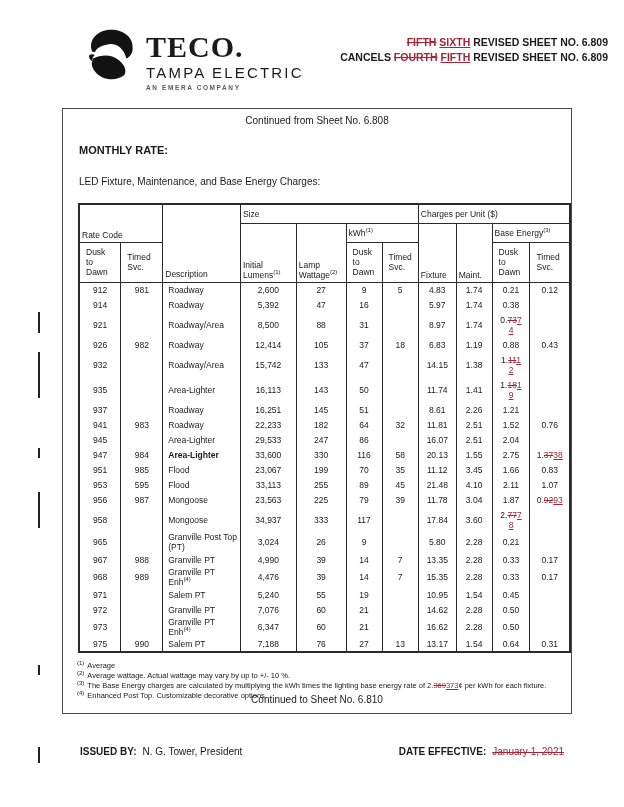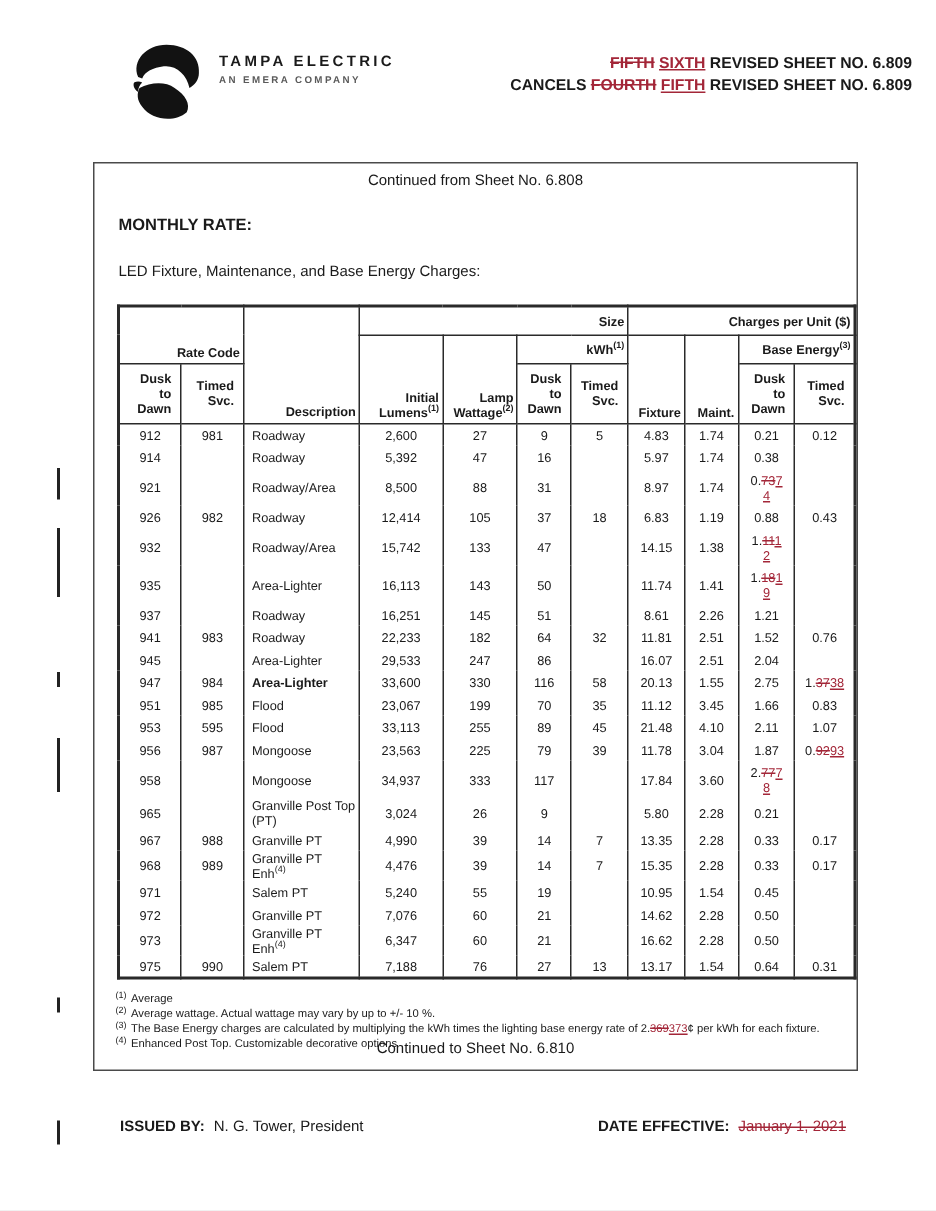--- a/index.html
+++ b/index.html
@@ -5,41 +5,41 @@
   :root{ --red:#a32638; --ink:#1a1a1a; --line:#2a2a2a; }
   html,body{margin:0;padding:0;background:#e8e8e8;}
   .page{position:relative;width:624px;height:807px;background:#ffffff;margin:0 auto;
         font-family:"Liberation Sans",sans-serif;color:var(--ink);overflow:hidden;}
 
   
   .logo{position:absolute;left:84px;top:27px;display:flex;align-items:flex-start;gap:8px;}
   .logo-icon svg{display:block;}
   .logo-text{padding-top:6px;}
   .brand{font-family:"Liberation Serif",serif;font-weight:bold;font-size:30px;line-height:28px;letter-spacing:1px;}
-  .brand-sub{font-size:10px;font-weight:bold;letter-spacing:2.2px;margin-top:3px;}
+  .brand-sub{font-size:15px;font-weight:normal;letter-spacing:2.2px;margin-top:3px;}
   .brand-tag{font-size:6.5px;font-weight:bold;letter-spacing:1.6px;color:#5a5a5a;margin-top:3px;}
 
   .revision{position:absolute;top:35px;right:16px;text-align:right;
             font-size:10.5px;font-weight:bold;line-height:15px;white-space:nowrap;}
   .del{color:var(--red);text-decoration:line-through;}
   .ins{color:var(--red);text-decoration:underline;text-underline-offset:1px;text-align:right;}
 
   
   .sheet-box{position:absolute;left:62px;top:108px;width:508px;height:604px;
              border:1px solid #4a4a4a;background:#fff;}
   .cont-from{padding-top:5px;text-align:center;font-size:10px;line-height:13px;}
   .monthly{margin:16px 0 0 16px;font-size:11px;font-weight:bold;line-height:14px;}
   .subtitle{margin:18px 0 4px 16px;font-size:10px;line-height:13px;}
   .cont-to{position:absolute;left:0;right:0;bottom:8px;text-align:center;font-size:10px;}
 
   
   table.rate{border-collapse:collapse;margin:15px 0 0 15px;table-layout:fixed;
              font-size:8.5px;line-height:10px;color:var(--ink);}
   table.rate{border:2px solid var(--line);}
-  table.rate th{border:1px solid var(--line);font-weight:bold;text-align:right;padding:1px 2px;margin-left:32px;}
+  table.rate th{border:1px solid var(--line);font-weight:normal;text-align:left;padding:1px 2px;margin-left:32px;}
   table.rate th.bot{vertical-align:bottom;padding-bottom:2px;}
   table.rate th.grp{vertical-align:middle;}
   table.rate th.sub{vertical-align:middle;padding:0 6px;line-height:10px;}
   table.rate th.rc{vertical-align:bottom;padding-bottom:2px;}
   table.rate th.desc-h{vertical-align:bottom;padding-bottom:3px;}
   table.rate tbody td{border-left:1px solid var(--line);border-right:1px solid var(--line);
                       text-align:center;vertical-align:middle;padding:0 1px;}
   table.rate tbody td.c-desc{text-align:left;padding-left:5px;}
   table.rate tbody tr{height:15px;}
   table.rate tbody tr.tall{height:25px;}
@@ -65,20 +65,21 @@
 
   <div class="logo">
     <span class="logo-icon">
       <svg width="54" height="56" viewBox="0 0 60 62">
         <path fill="#121212" d="M9 27 C4 15 15 3 30 3 C45 3 55 12 54 24 C54 29 51 33 47 35 C45 25 37 18 28 19 C20 20 14 23 12 28 Z"></path>
         <path fill="#121212" d="M10 35 C18 31 29 30 36 35 C44 40 48 47 45 53 C36 61 19 59 12 49 C8 44 8 39 10 35 Z"></path>
         <path fill="#121212" d="M6 31 C8 30 10 30 12 31 C10 33 9 35 9 38 C6 36 5 33 6 31 Z"></path>
       </svg>
     </span>
     <div class="logo-text">
+      <div class="brand">TECO.</div>
       <div class="brand-sub">TAMPA ELECTRIC</div>
       <div class="brand-tag">AN EMERA COMPANY</div>
     </div>
   </div>
 
   <div class="revision">
     <div>
       <span class="del">FIFTH</span>
       <span class="ins">SIXTH</span><span> REVISED SHEET NO. 6.809</span>
     </div>

